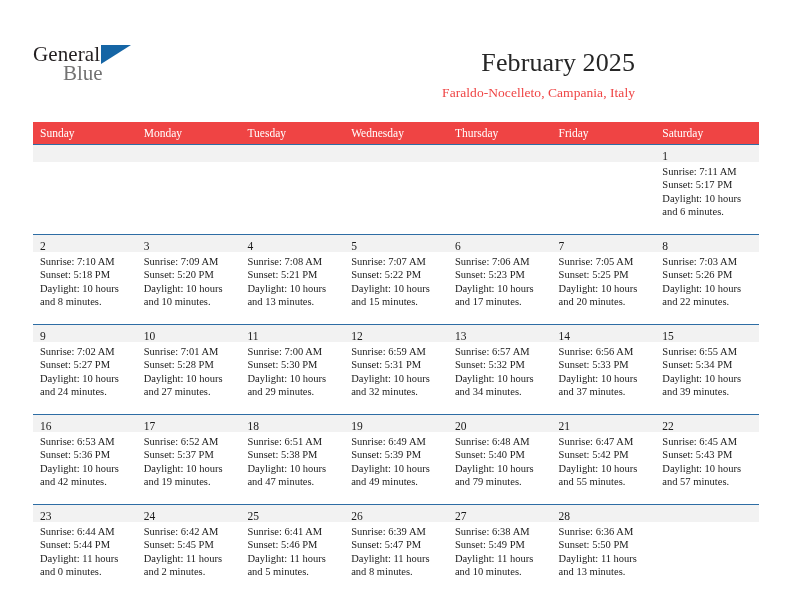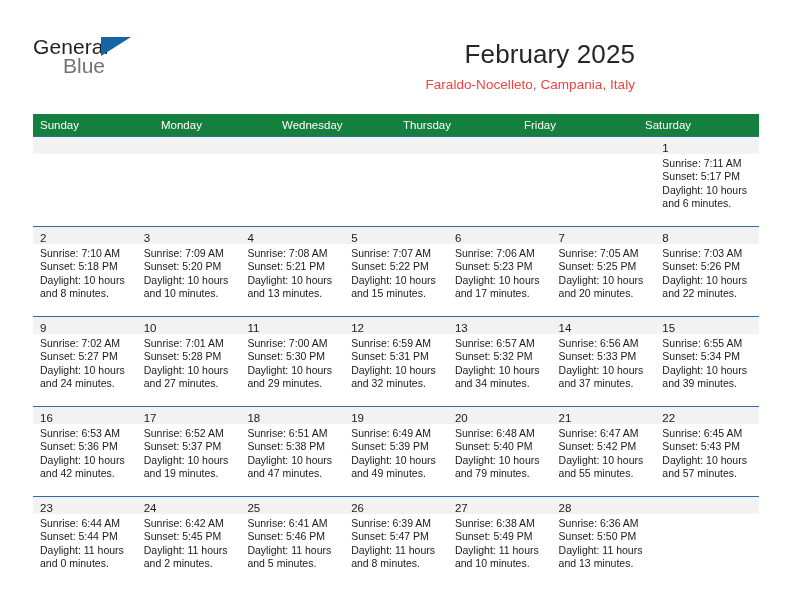--- a/index.html
+++ b/index.html
@@ -12,21 +12,22 @@
     height: 612px;
     font-family: "Liberation Sans", sans-serif;
     color: #1a1a1a;
     overflow: hidden;
   }
   .page {
     position: relative;
     width: 668px;
     height: 612px;
     box-sizing: border-box;
-    padding: 4px 33px;
+    padding: 12px 33px;
+    font-family: Liberation Serif, serif;
   }
 
   
   .header {
     display: flex;
     align-items: flex-start;
     justify-content: space-between;
     padding-top: 30px;
     height: 68px;
     box-sizing: border-box;
@@ -80,21 +81,21 @@
     letter-spacing: 0.05px;
   }
 
   
   .calendar {
     margin-top: 8px;
     width: 726px;
   }
   .dow-row {
     display: flex;
-    background: #15803d;
+    background: #ef4444;
     margin-top: 42px;
   }
   .dow-cell {
     flex: 1 1 0;
     color: #ffffff;
     font-size: 11.5px;
     padding: 5px 7px 6px 7px;
     box-sizing: border-box;
     height: 22px;
     line-height: 12px;
@@ -156,20 +157,21 @@
       <div class="cal-subtitle">Faraldo-Nocelleto, Campania, Italy</div>
     </div>
 
   </div>
 
   <div class="calendar">
 
     <div class="dow-row">
       <div class="dow-cell">Sunday</div>
       <div class="dow-cell">Monday</div>
+      <div class="dow-cell">Tuesday</div>
       <div class="dow-cell">Wednesday</div>
       <div class="dow-cell">Thursday</div>
       <div class="dow-cell">Friday</div>
       <div class="dow-cell">Saturday</div>
     </div>
 
     <div class="week-row">
       <div class="day-cell empty">
         <div class="daynum-band"><span class="daynum"></span></div>
         <div class="day-body">

